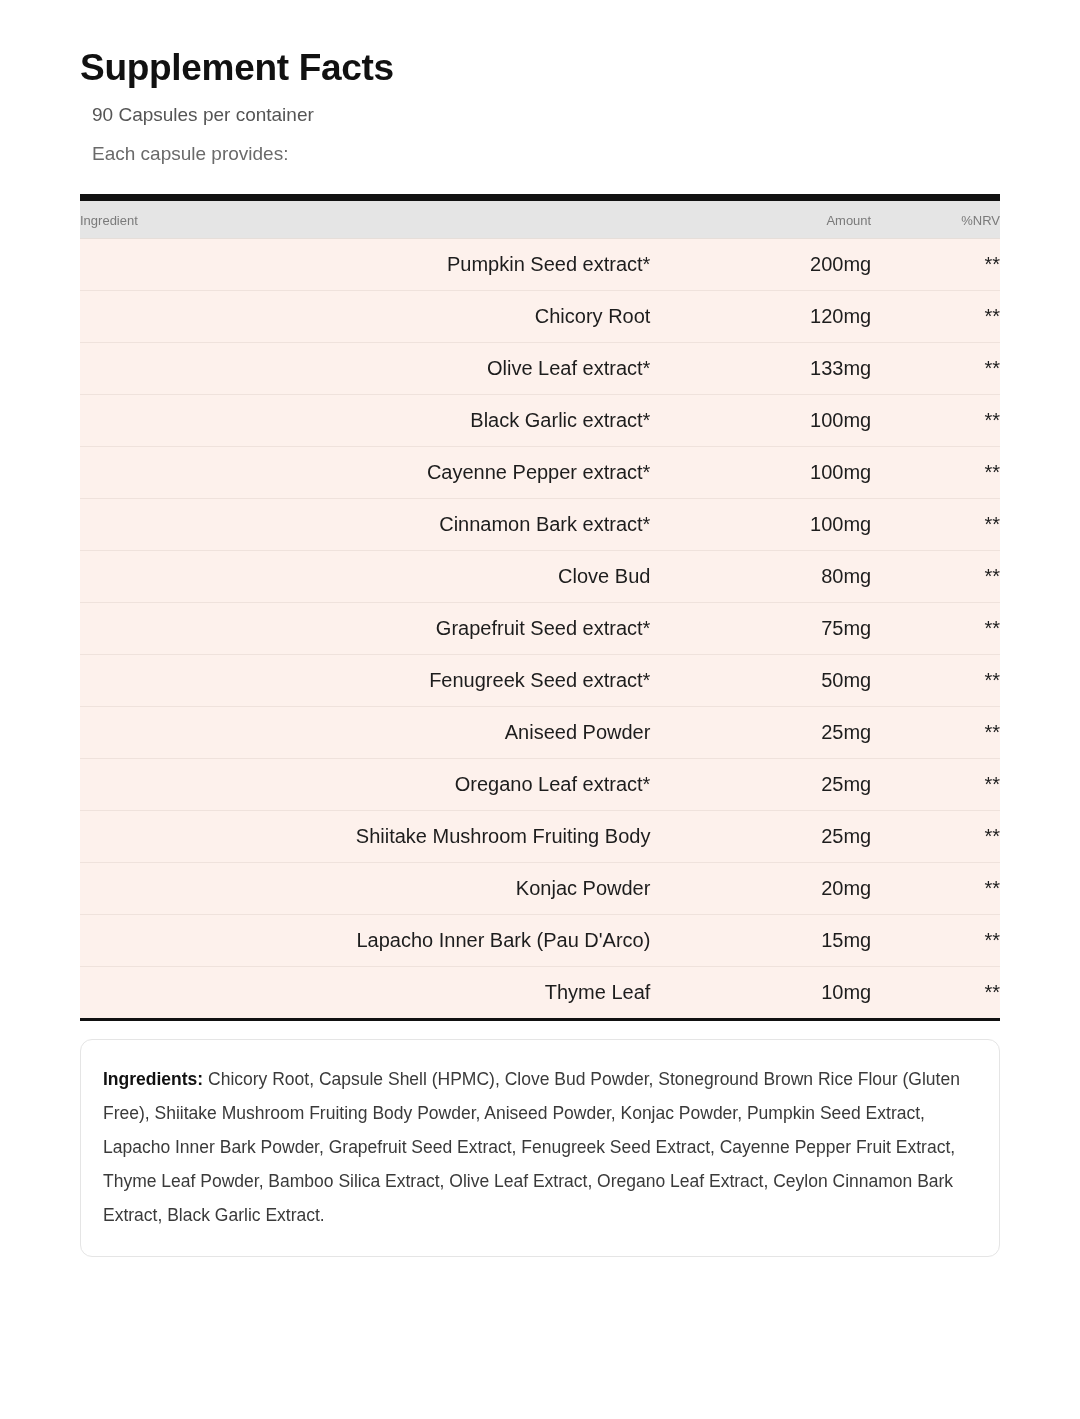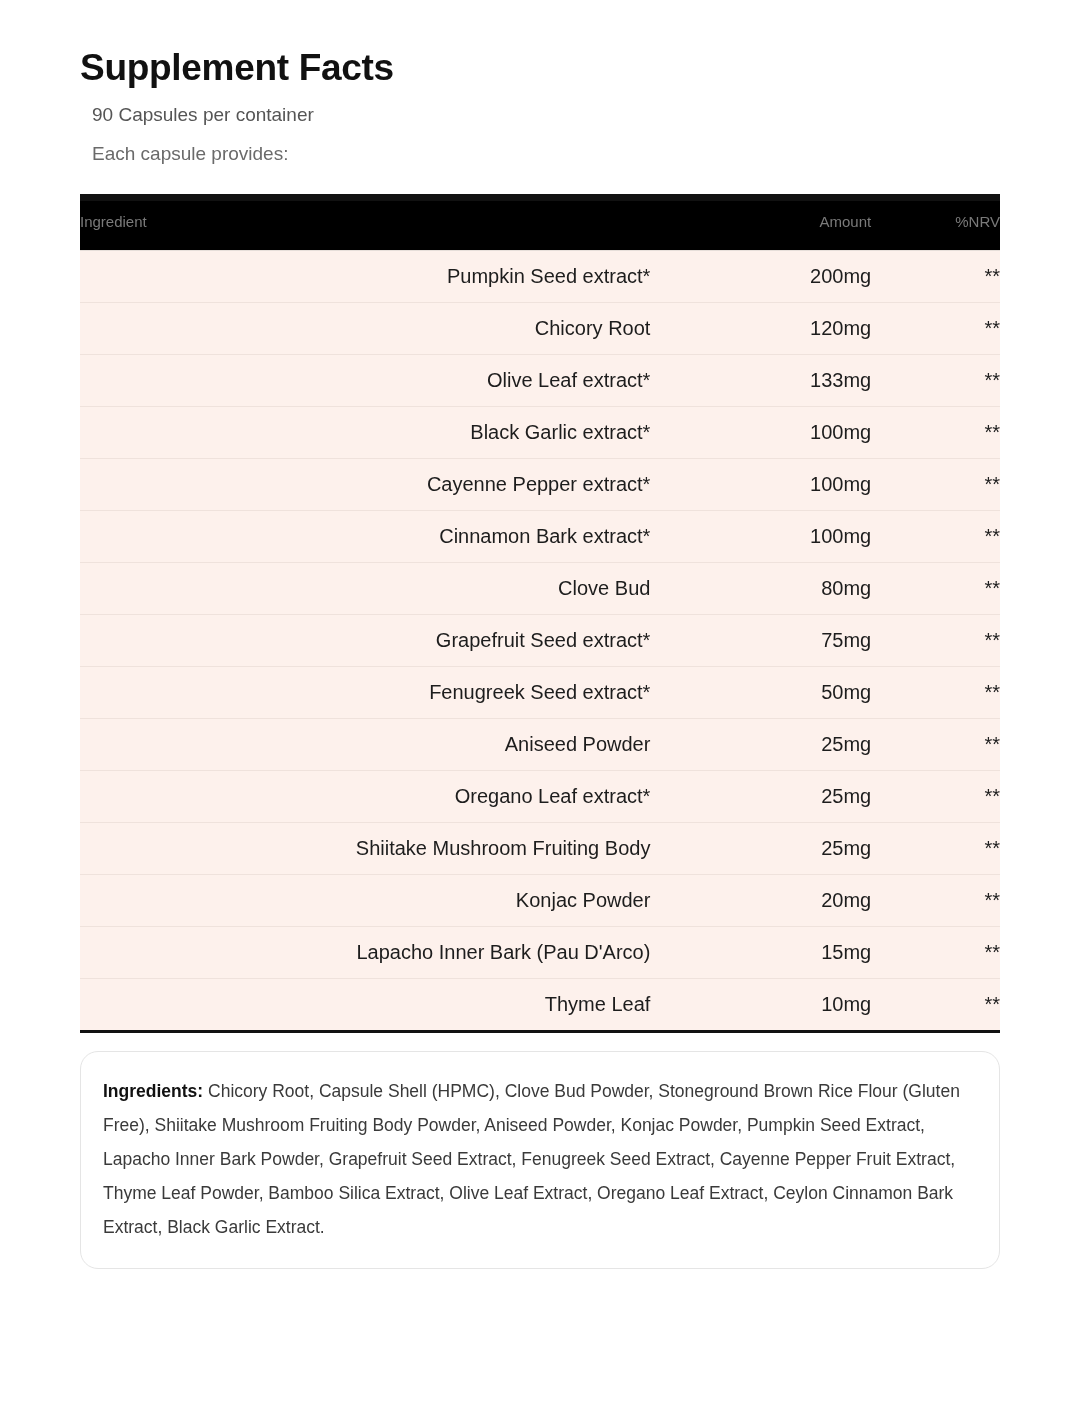--- a/index.html
+++ b/index.html
@@ -40,26 +40,26 @@
   .rule-top {
     border-top: 7px solid #111111;
     margin-top: 26px;
   }
   table.facts {
     width: 100%;
     border-collapse: collapse;
     table-layout: fixed;
   }
   table.facts th {
-    font-size: 15px;
+    font-size: 13px;
     font-weight: normal;
     color: #7a7a7a;
-    padding: 12px 0 20px 0;
+    padding: 12px 0 10px 0;
     border-bottom: 1px solid #e6ded9;
-    background: #000000;
+    background: #e5e5e5;
   }
   th.col-ingredient { text-align: left; width: 62%; }
   th.col-amount { text-align: right; width: 24%; padding-right: 36px;}
   th.col-nrv { text-align: right; width: 14%; }
   table.facts td {
     font-size: 20px;
     color: #1d1d1d;
     padding: 14px 0 14px 0;
     border-bottom: 1px solid #efe2dc;
     background: #fdf1ec;
@@ -93,21 +93,21 @@
     color: #6c6c6c;
     line-height: 1.85;
     margin-bottom: 24px;
   }
   .footnotes .sep {
     padding: 0 7px;
     color: #9a9a9a;
   }
   .ingredients-box {
     border: 1px solid #e5e5e5;
-    border-radius: 18px;
+    border-radius: 12px;
     padding: 22px 22px 24px 22px;
     font-size: 17.5px;
     line-height: 1.95;
     color: #3a3a3a;
     margin-bottom: 40px;
   }
   .ingredients-box b {
     color: #111111;
   }
 </style>

